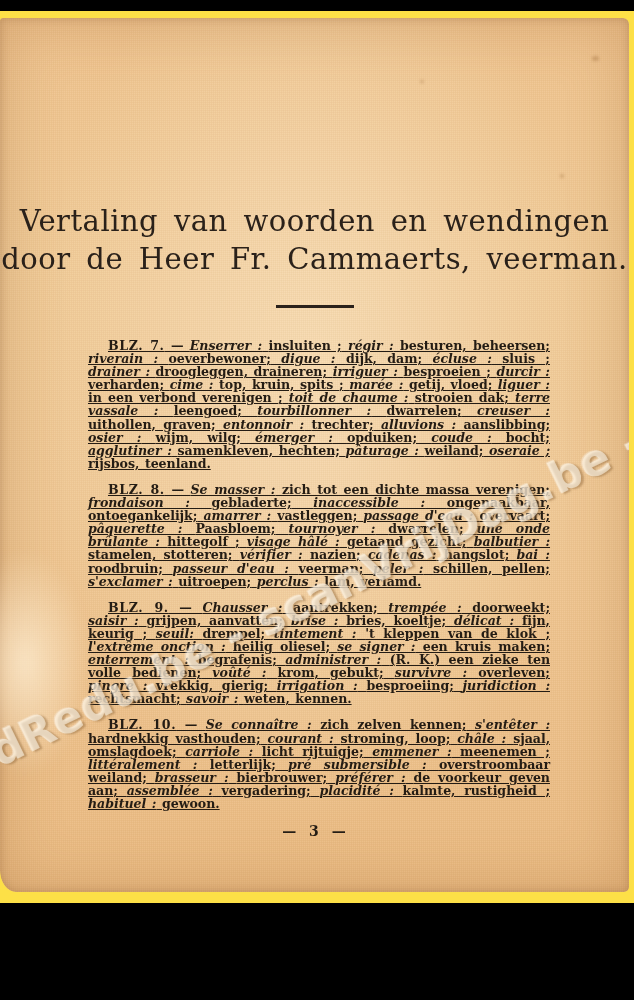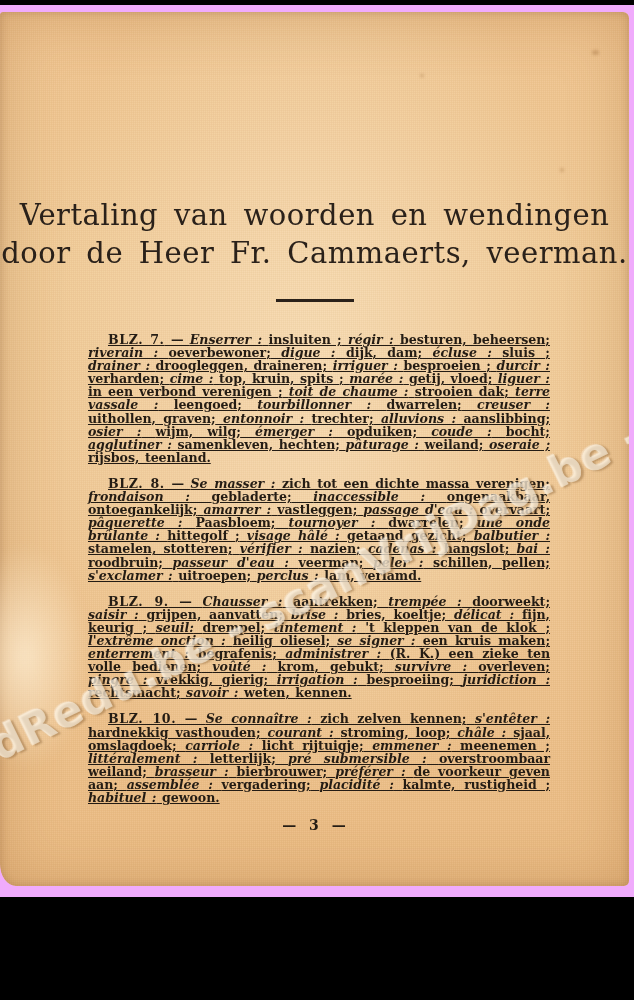--- a/index.html
+++ b/index.html
@@ -1,17 +1,17 @@
 <!DOCTYPE html>
 <html><head>
 <meta charset="utf-8">
 <style>
   html,body{margin:0;padding:0;}
   body{background:#000;font-family:"DejaVu Serif", serif;}
-  #canvas{position:relative;width:634px;height:892px;background:#f0abfc;overflow:hidden;margin:5px auto;}
+  #canvas{position:relative;width:634px;height:892px;background:#fde047;overflow:hidden;margin:11px auto;}
   #paper{
     position:absolute;top:7px;left:0;right:5px;bottom:11px;
     border-radius:3px 6px 5px 16px / 3px 6px 5px 22px;
     background:
       repeating-linear-gradient(90deg, rgba(255,255,255,0.035) 0 1px, rgba(120,80,40,0.03) 1px 2px),
       repeating-linear-gradient(0deg, rgba(255,255,255,0.03) 0 1px, rgba(120,80,40,0.025) 1px 2px),
       radial-gradient(ellipse at 50% 40%, rgba(255,238,205,0.5) 0%, rgba(255,238,205,0) 62%),
       linear-gradient(180deg,#efc28c 0%,#f1ca96 28%,#f0c793 55%,#edc089 80%,#eaba80 100%);
     box-shadow:inset 0 0 60px rgba(150,95,40,0.28), inset 0 0 8px rgba(90,50,20,0.25);
     overflow:hidden;

